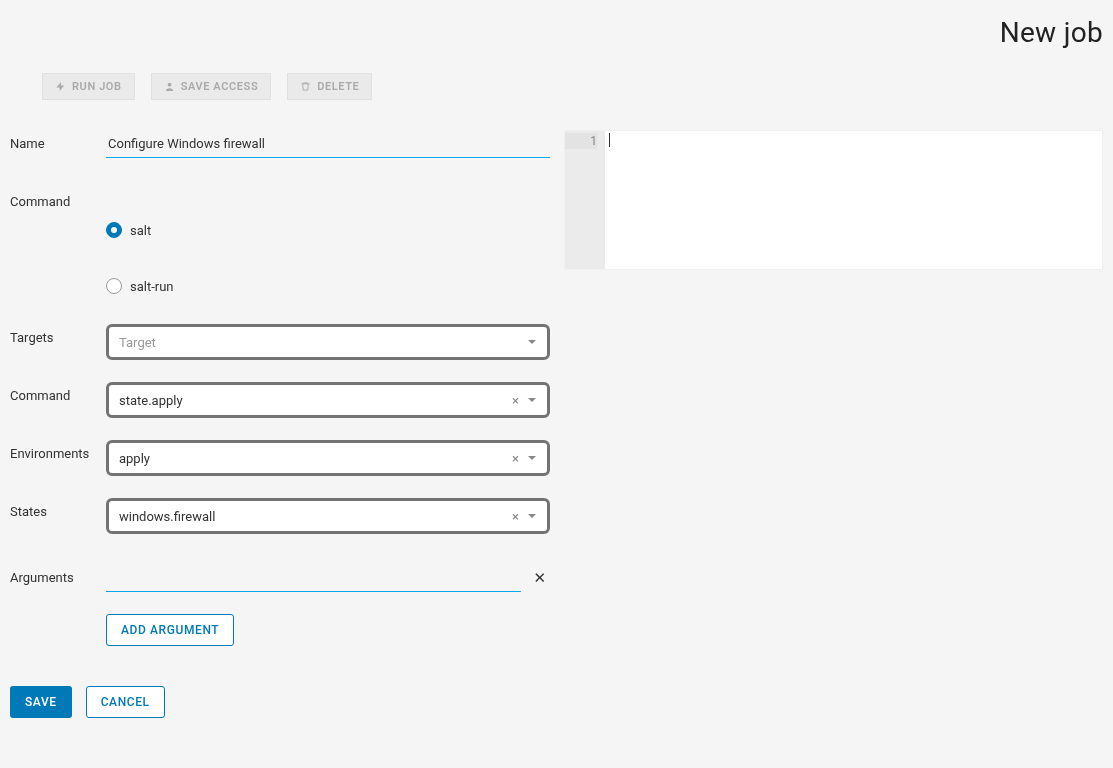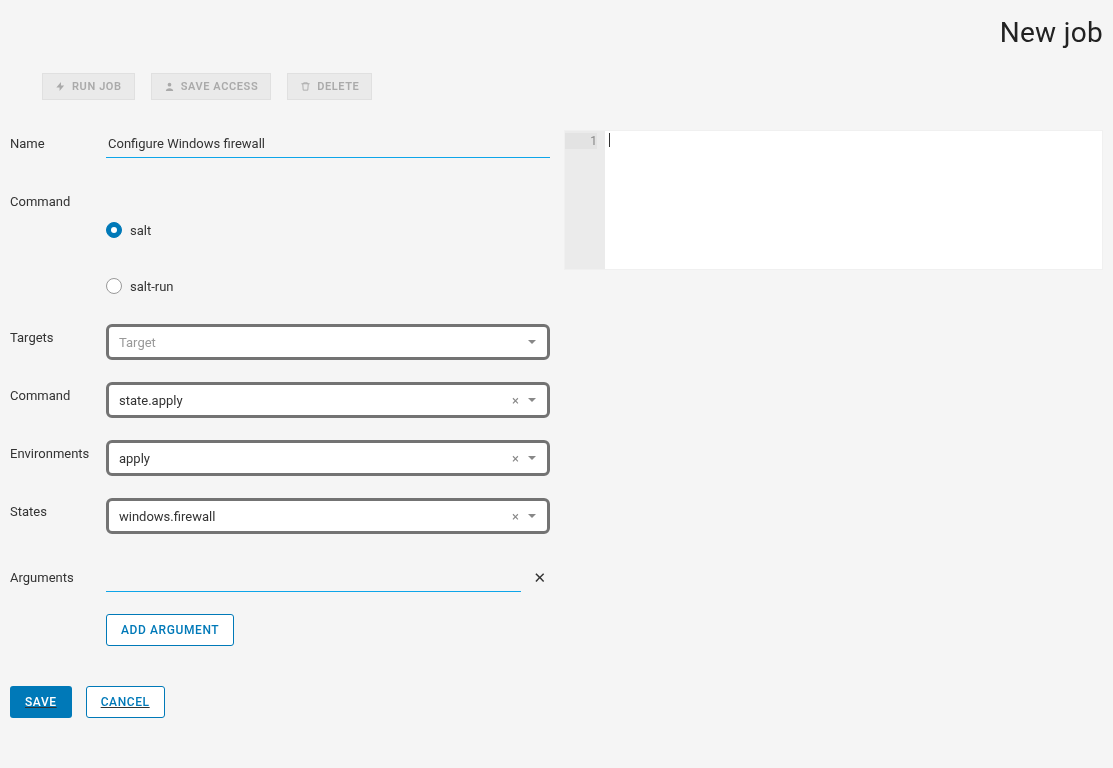--- a/index.html
+++ b/index.html
@@ -54,21 +54,21 @@
   .select-box .caret svg { width: 10px; height: 10px; }
   .arg-row { display: flex; align-items: center; gap: 8px; }
   .arg-clear { color: #333; cursor: pointer; font-size: 15px; padding: 0 4px; }
   .btn {
     display: inline-flex; align-items: center; justify-content: center;
     height: 32px; padding: 0 14px; font-size: 12px; font-weight: 500; letter-spacing: 0.6px;
     border-radius: 3px; cursor: pointer; border: 1px solid transparent;
   }
   .btn-outline { border-color: #0079b8; color: #0079b8; background: #fff; text-align: center; }
   .btn-primary { background: #0079b8; color: #fff; }
-  .footer { display: flex; gap: 14px; margin-top: 40px; text-decoration: underline; }
+  .footer { display: flex; gap: 14px; margin-top: 40px; }
 </style>
 </head>
 <body>
 
 <div class="page">
   <div class="title">New job</div>
 
   <div class="toolbar">
     <div class="toolbar-btn">
       <svg viewBox="0 0 24 24" fill="currentColor">

